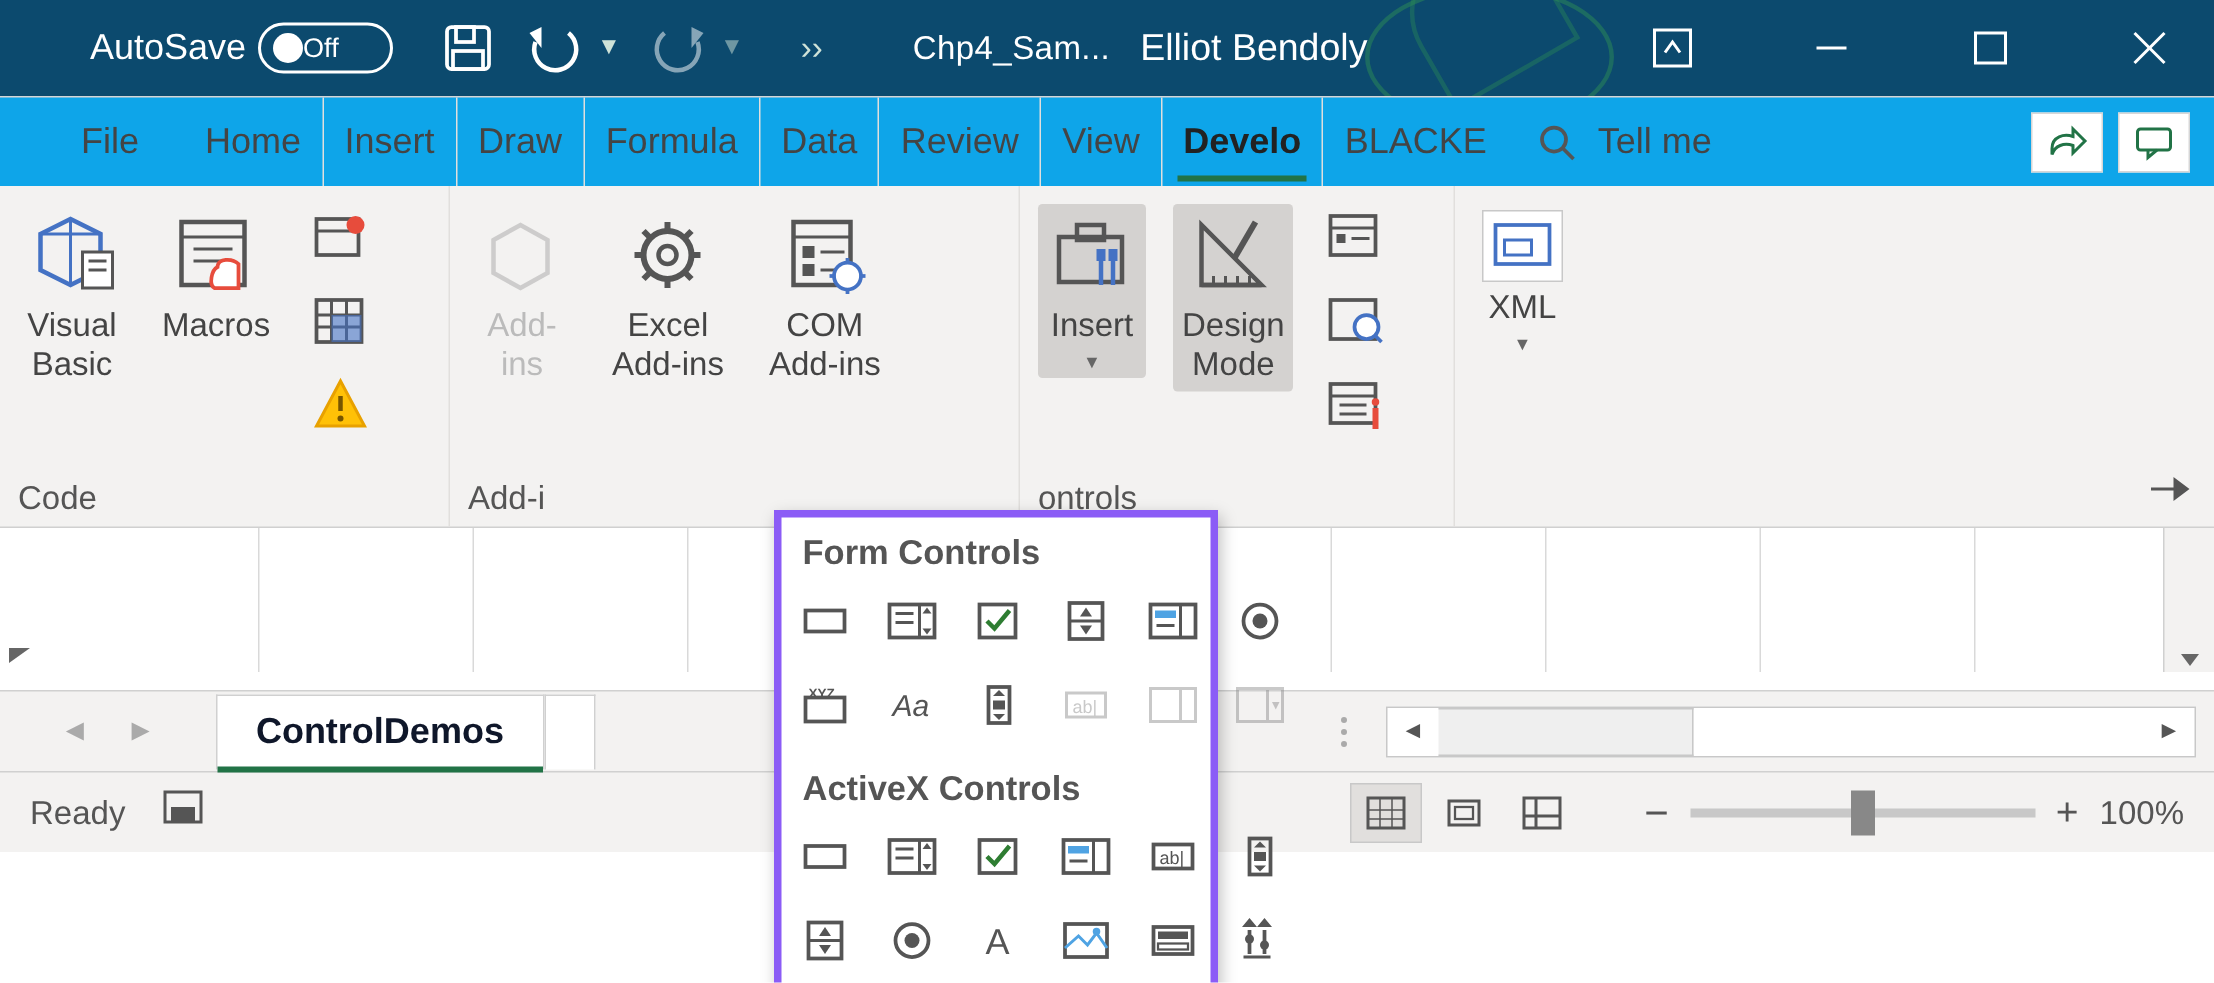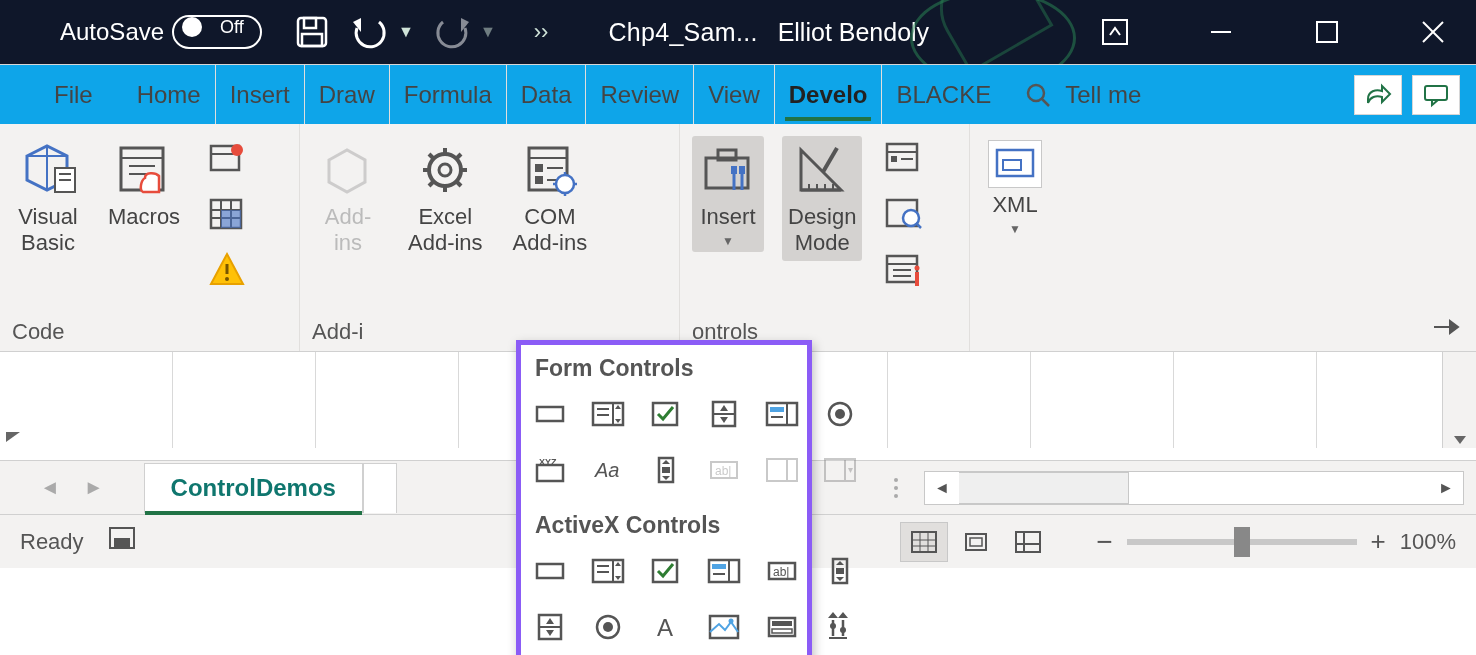--- a/index.html
+++ b/index.html
@@ -1,29 +1,29 @@
 <!DOCTYPE html>
 <html><head>
 <meta charset="utf-8">
 <style>
 * { box-sizing: border-box; margin: 0; padding: 0; font-family: "Segoe UI", Arial, sans-serif; }
 body { background: #fff; width: 1476px; height: 655px; position: relative; overflow: hidden; }
 
 
-.titlebar { height: 64px; background: #0f172a; display: flex; align-items: center; color: #fff; position: relative; }
+.titlebar { height: 64px; background: #0c4a6e; display: flex; align-items: center; color: #fff; position: relative; }
 .titlebar::before { content: ""; position: absolute; right: 400px; top: -10px; width: 160px; height: 90px; border: 3px solid #2b8b56; border-radius: 50%; opacity: 0.5; }
 .titlebar::after { content: ""; position: absolute; right: 440px; top: -40px; width: 90px; height: 90px; border: 3px solid #2b8b56; border-radius: 50% 50% 0 0; opacity: 0.4; transform: rotate(-30deg); }
 .autosave { margin-left: 60px; font-size: 24px; display: flex; align-items: center; gap: 8px; }
-.toggle { width: 90px; height: 34px; border: 2px solid #fff; border-radius: 17px; display: flex; align-items: flex-start; padding: 0 8px; gap: 18px; }
+.toggle { width: 90px; height: 34px; border: 2px solid #fff; border-radius: 17px; display: flex; align-items: center; padding: 0 8px; gap: 0; }
 .knob { width: 20px; height: 20px; border-radius: 50%; background: #fff; }
 .toggle-label { font-size: 18px; }
 .qat { display: flex; gap: 18px; margin-left: 30px; align-items: center; }
 .qat-btn { width: 40px; height: 40px; display: flex; align-items: center; justify-content: center; border-radius: 3px; }
 .qat-chev { font-size: 16px; color: #cfe3d8; margin-left: -10px; }
-.doc-title { margin-left: 60px; font-size: 25px; letter-spacing: 0.3px; }
+.doc-title { margin-left: 60px; font-size: 22px; letter-spacing: 0.3px; }
 .user { margin-left: 20px; font-size: 25px; }
 .winbtns { position: absolute; right: 20px; top: 0; height: 64px; display: flex; align-items: center; gap: 60px; z-index: 2; }
 .winbtn { width: 46px; height: 46px; display: flex; align-items: center; justify-content: center; }
 
 
 .tabs-row { height: 60px; background: #0ea5e9; display: flex; align-items: center; padding: 0 20px 0 40px; position: relative; border-top: 1px solid #d6d6d6; }
 .tab { font-size: 24px; color: #444; padding: 0 14px; height: 60px; display: flex; align-items: center; border-right: 1px solid #e1dfdd; position: relative; }
 .tab:first-child { border-right: none; padding-right: 30px; }
 .tab.active { font-weight: 600; color: #222; }
 .tab.active::after { content: ""; position: absolute; left: 10px; right: 10px; bottom: 4px; height: 4px; background: #217346; }
@@ -50,21 +50,21 @@
 .sheet-area { height: 108px; background: #fff; position: relative; }
 .row-marker { position: absolute; left: 6px; top: 80px; width: 0; height: 0; border-top: 10px solid #666; border-right: 14px solid transparent; }
 .col-divs { position: absolute; top: 0; left: 30px; right: 16px; height: 96px; display: flex; }
 .col-divs div { border-right: 1px solid #d9d9d9; flex: 1; }
 .vscroll { position: absolute; right: 0; top: 0; width: 34px; height: 96px; background: #f3f2f1; border-left: 1px solid #d0d0d0; display: flex; align-items: flex-end; justify-content: center; }
 
 
 .sheet-tabs { position: absolute; left: 0; right: 0; bottom: 0; height: 54px; display: flex; align-items: center; background: #f3f2f1; border-top: 1px solid #d0d0d0; }
 .nav-arrows { display: flex; gap: 24px; padding: 0 40px; color: #aaa; font-size: 20px; }
 .sheet-tab { height: 50px; padding: 0 26px; display: flex; align-items: center; font-size: 24px; background: #fff; border: 1px solid #d0d0d0; border-bottom: none; position: relative; }
-.sheet-tab.active { color: #0f766e; font-weight: 600; }
+.sheet-tab.active { color: #0f172a; font-weight: 600; }
 .sheet-tab.active::after { content: ""; position: absolute; left: 0; right: 0; bottom: 0; height: 4px; background: #217346; bottom: -2px; }
 .hscroll-zone { margin-left: auto; display: flex; align-items: center; gap: 18px; padding-right: 12px; }
 .drag-handle { width: 12px; height: 40px; display: flex; flex-direction: column; justify-content: center; gap: 4px; }
 .drag-handle i { width: 4px; height: 4px; background: #aaa; border-radius: 50%; }
 .hscroll { width: 540px; height: 34px; background: #fff; border: 1px solid #c8c8c8; display: flex; align-items: center; position: relative; }
 .hscroll .arr { width: 34px; display: flex; align-items: center; justify-content: center; color: #555; }
 .hscroll .thumb { position: absolute; left: 34px; width: 170px; height: 100%; top:0; border-top: 1px solid #c8c8c8; border-bottom: 1px solid #c8c8c8; border-right: 1px solid #c8c8c8; background: #efefef; }
 
 
 .statusbar { height: 54px; background: #f3f2f1; border-top: 1px solid #d0d0d0; display: flex; align-items: center; padding: 0 20px; gap: 24px; font-size: 22px; color: #555; }

